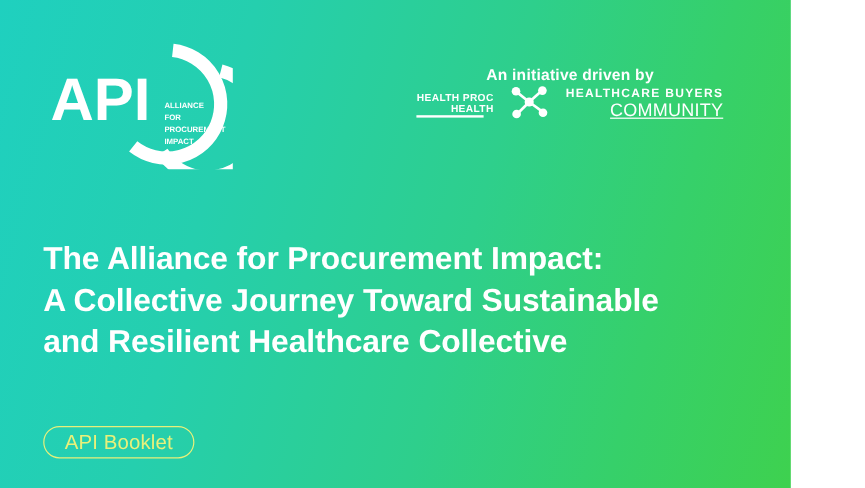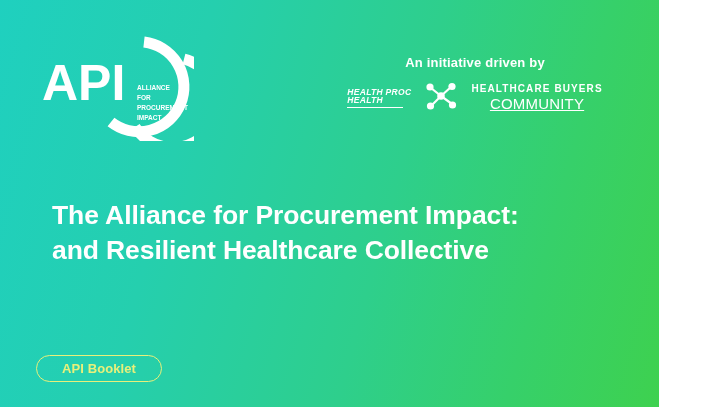--- a/index.html
+++ b/index.html
@@ -36,53 +36,51 @@
     right: 34px;
     top: 55px;
     text-align: center;
     width: 300px;
   }
   .initiative-label {
     color: #ffffff;
     font-size: 13px;
     font-weight: bold;
     letter-spacing: 0.2px;
-    margin-bottom: 11px;
     text-align: center;
   }
   .initiative-logos {
     display: flex;
     align-items: center;
     justify-content: center;
     gap: 13px;
   }
   .hpe-logo {
-    text-align: left;
+    text-align: right;
     line-height: 1.02;
     color: #ffffff;
-    font-style: italic;
   }
   .hpe-line {
     font-size: 8.5px;
     font-weight: bold;
     letter-spacing: 0.3px;
     display: block;
   }
   .hpe-rule {
     display: block;
     width: 56px;
     height: 1.5px;
     background: #ffffff;
     margin-top: 2px;
   }
   .hpe-mark { display: block; }
   .hbc-logo {
     line-height: 1.05;
     color: #ffffff;
-    text-align: center;
+    text-align: right;
   }
   .hbc-top {
     font-size: 10px;
     font-weight: bold;
     letter-spacing: 1.1px;
     display: block;
   }
   .hbc-bottom {
     font-size: 15px;
     font-weight: normal;
@@ -97,34 +95,34 @@
     position: absolute;
     left: 36px;
     top: 198px;
     color: #ffffff;
     font-size: 26.5px;
     font-weight: bold;
     line-height: 1.31;
     letter-spacing: -0.1px;
     width: 640px;
   }
-  .title-line { display: block; white-space: pre; margin-left: 16px; }
+  .title-line { display: block; white-space: pre; }
 
   
   .pill {
     position: absolute;
     left: 36px;
     top: 355px;
     width: 126px;
     height: 27px;
     border: 1.5px solid #e8f07a;
     border-radius: 14px;
     color: #e8f07a;
-    font-size: 13px;
-    font-weight: bold;
+    font-size: 17px;
+    font-weight: normal;
     display: flex;
     align-items: center;
     justify-content: center;
     letter-spacing: 0.1px;
     box-sizing: border-box;
   }
 </style>
 </head>
 <body>
 
@@ -181,18 +179,19 @@
       <div class="hbc-logo">
         <span class="hbc-top">HEALTHCARE BUYERS</span>
         <span class="hbc-bottom">COMMUNITY</span>
       </div>
 
     </div>
   </div>
 
   <div class="title">
     <span class="title-line">The Alliance for Procurement Impact:</span>
+    <span class="title-line">A Collective Journey Toward Sustainable</span>
     <span class="title-line">and Resilient Healthcare Collective</span>
   </div>
 
   <div class="pill">API Booklet</div>
 
 </div>
 
 </body></html>

